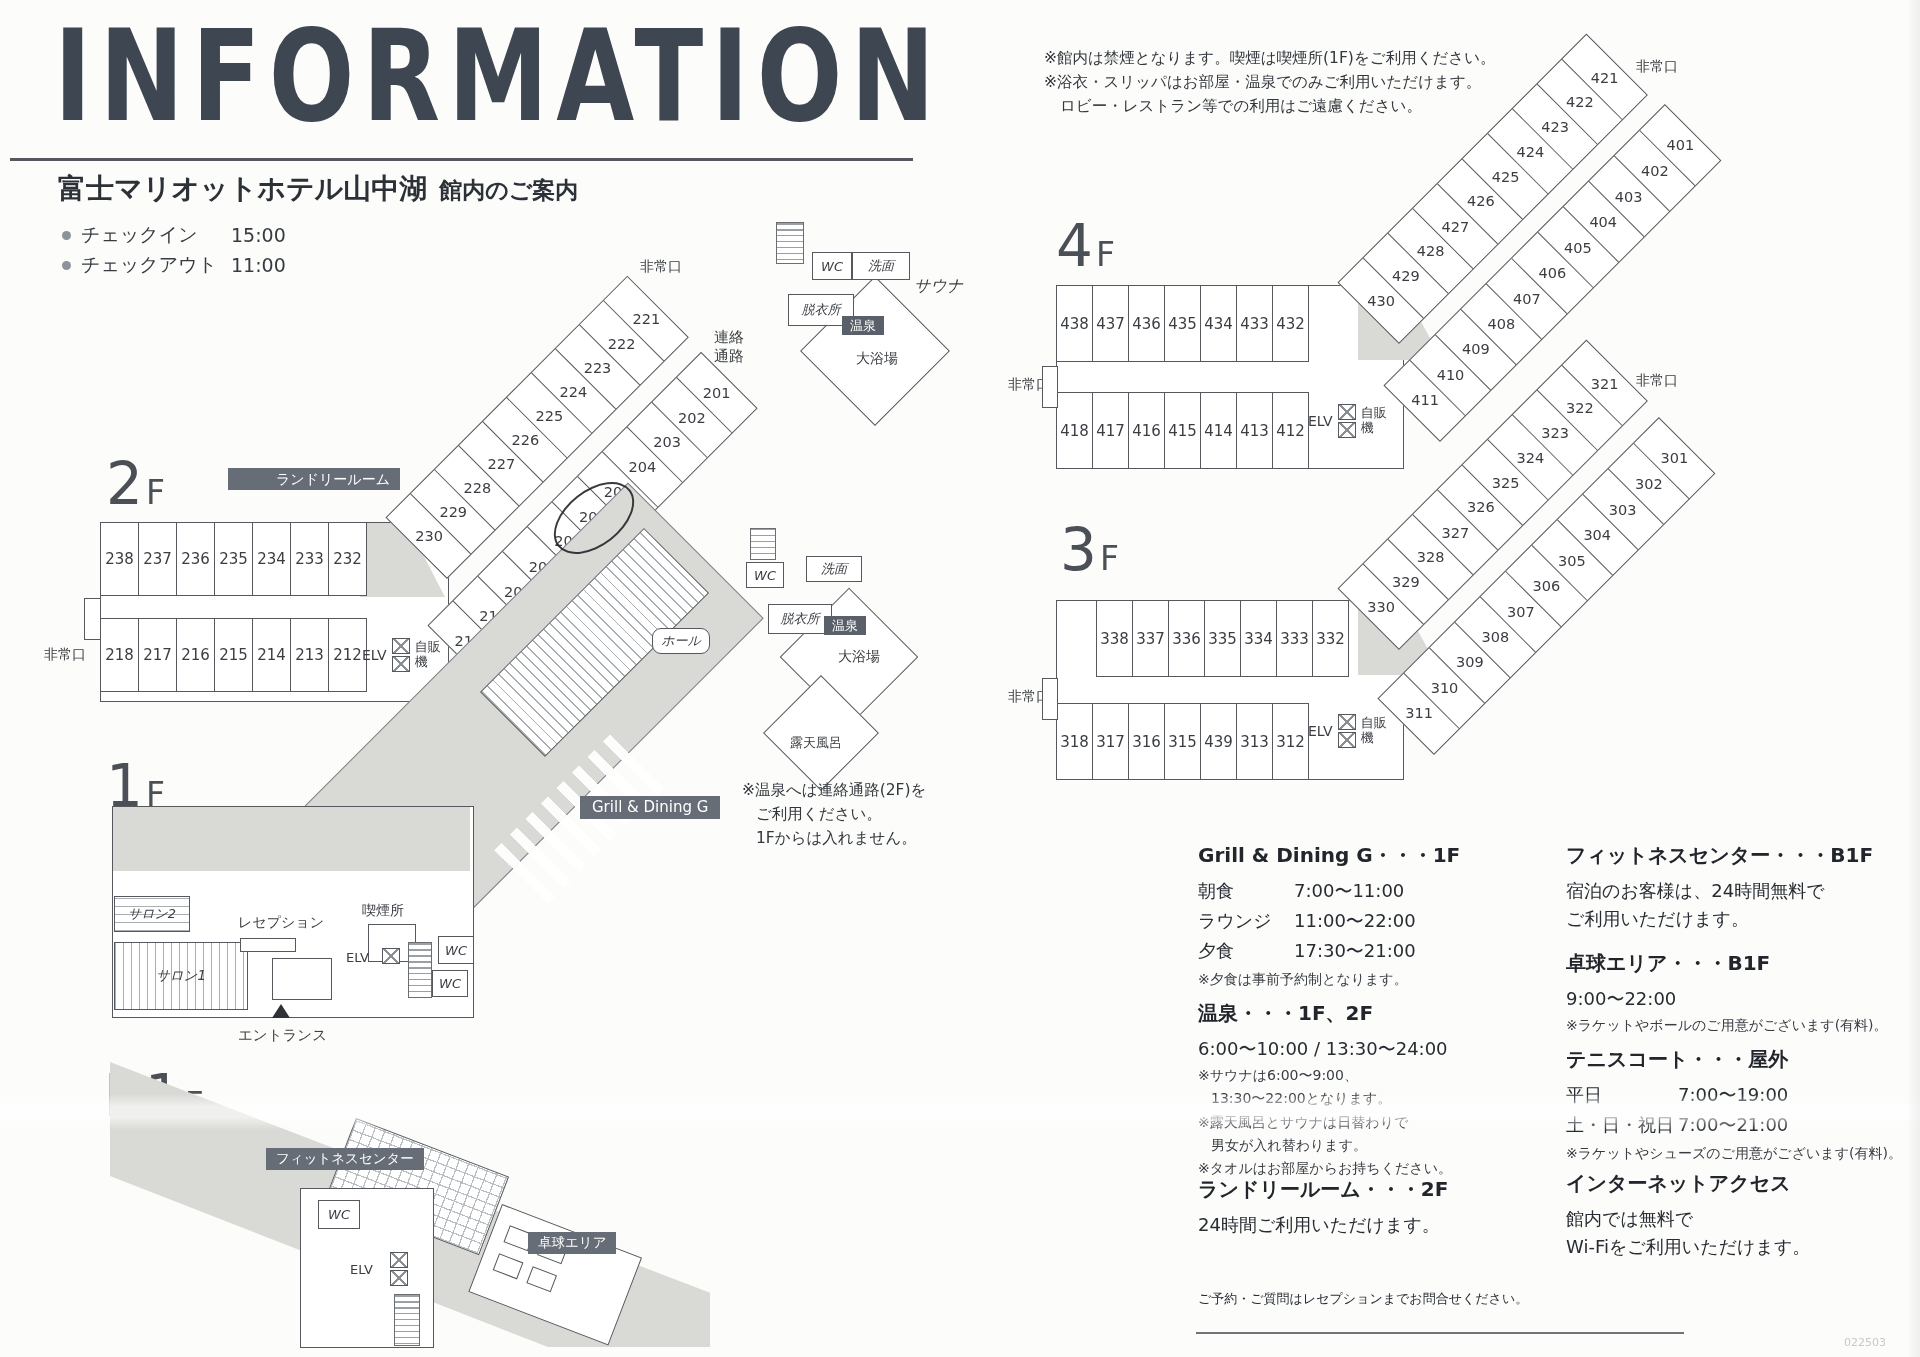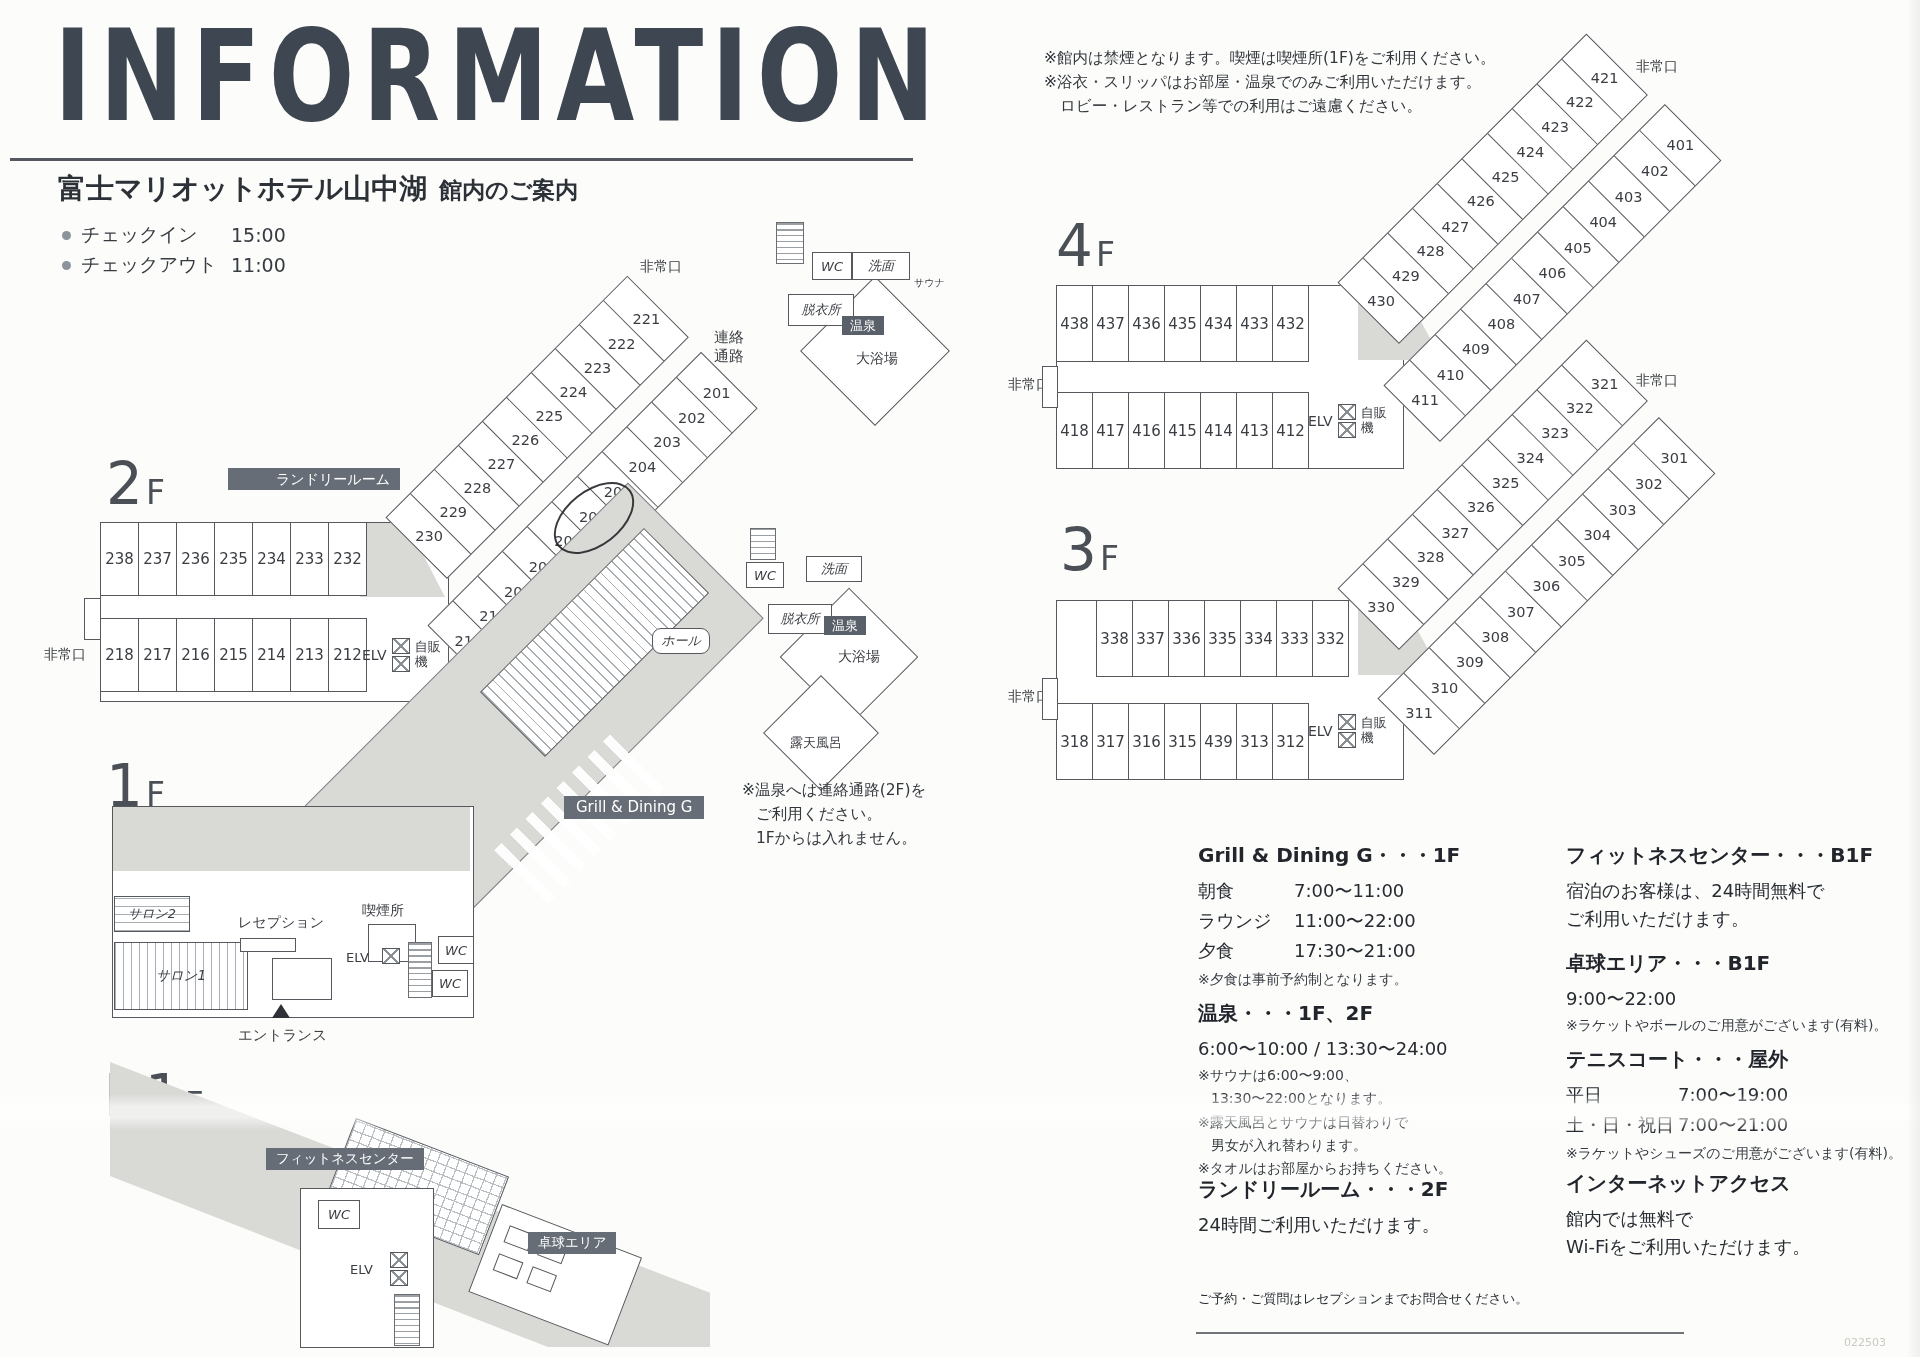--- a/index.html
+++ b/index.html
@@ -229,34 +229,34 @@
   <div class="circle206" style="left:548px;top:490px;width:88px;height:52px;"></div>
 
   <div class="lbl" style="left:640px;top:258px;">非常口</div>
   <div class="wrap2" style="left:714px;top:328px;">連絡通路</div>
 
   <div class="stairs" style="left:776px;top:222px;width:26px;height:40px;"></div>
   <div class="diamond" style="left:822px;top:298px;width:104px;height:104px;"></div>
   <div class="box" style="left:812px;top:252px;width:38px;height:26px;">WC</div>
   <div class="box" style="left:852px;top:252px;width:56px;height:26px;">洗面</div>
   <div class="box" style="left:788px;top:294px;width:64px;height:30px;">脱衣所</div>
-  <div class="lbl" style="left:914px;top:276px;font-size:10px;">サウナ</div>
+  <div class="lbl" style="left:914px;top:276px;font-size:16px;font-style:italic;">サウナ</div>
   <div class="badge onsen-badge" style="left:842px;top:316px;">温泉</div>
   <div class="lbl" style="left:856px;top:350px;">大浴場</div>
 
   <div class="flabel" style="left:106px;top:752px;">
     <span class="num">1</span>
     <span class="suf">F</span>
   </div>
 
   <div class="dband" style="left:430px;top:760px;width:470px;height:190px;"></div>
   <div class="dstrip stripes-v" style="left:545px;top:665px;width:230px;height:90px;border-width:1.1px;"></div>
   <div class="dband whitecols" style="left:548px;top:828px;width:170px;height:76px;background-color:transparent;border:none;"></div>
   <div class="box" style="left:652px;top:628px;width:56px;height:24px;border-radius:9px;">ホール</div>
-  <div class="badge" style="left:564px;top:796px;font-size:15px;padding:4px 12px;">Grill &amp; Dining G</div>
+  <div class="badge" style="left:580px;top:796px;font-size:15px;padding:4px 12px;">Grill &amp; Dining G</div>
 
   <div class="outline" style="left:112px;top:806px;width:360px;height:210px;"></div>
   <div class="gray" style="left:113px;top:807px;width:357px;height:64px;"></div>
   <div class="box stripes-h" style="left:114px;top:896px;width:74px;height:34px;">サロン2</div>
   <div class="box stripes-v" style="left:114px;top:942px;width:132px;height:66px;font-size:13.5px;">サロン1</div>
   <div class="lbl" style="left:238px;top:914px;">レセプション</div>
   <div class="box" style="left:240px;top:938px;width:54px;height:12px;"></div>
   <div class="box" style="left:272px;top:958px;width:58px;height:40px;border-width:1.4px;"></div>
   <div class="lbl" style="left:362px;top:902px;">喫煙所</div>
   <div class="box" style="left:368px;top:924px;width:46px;height:36px;"></div>

